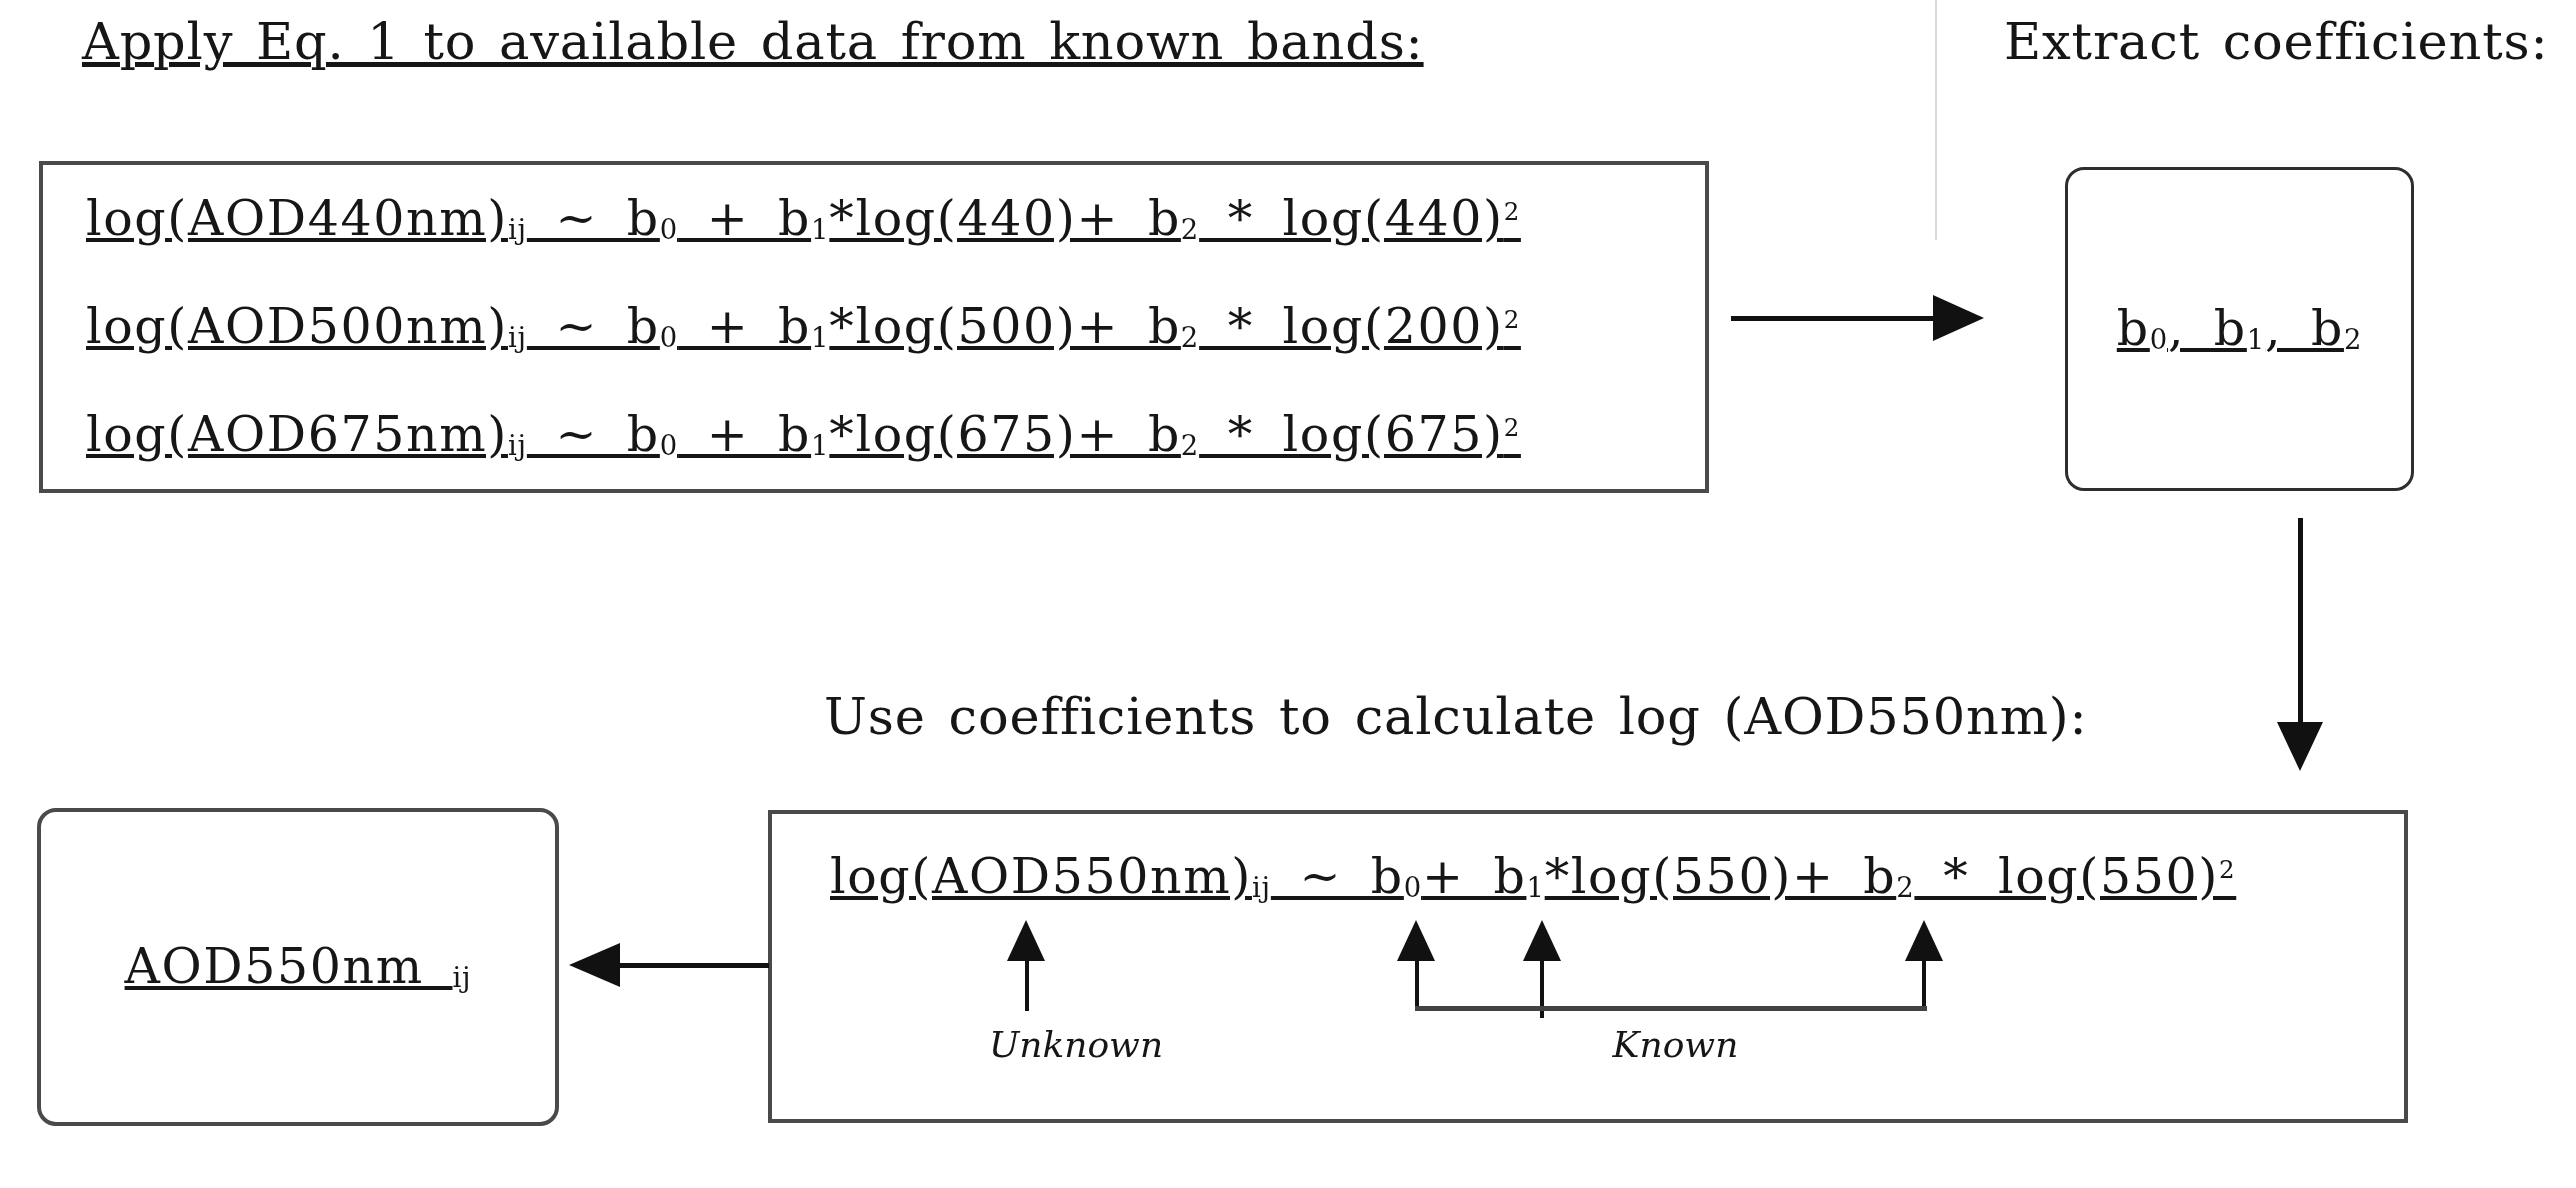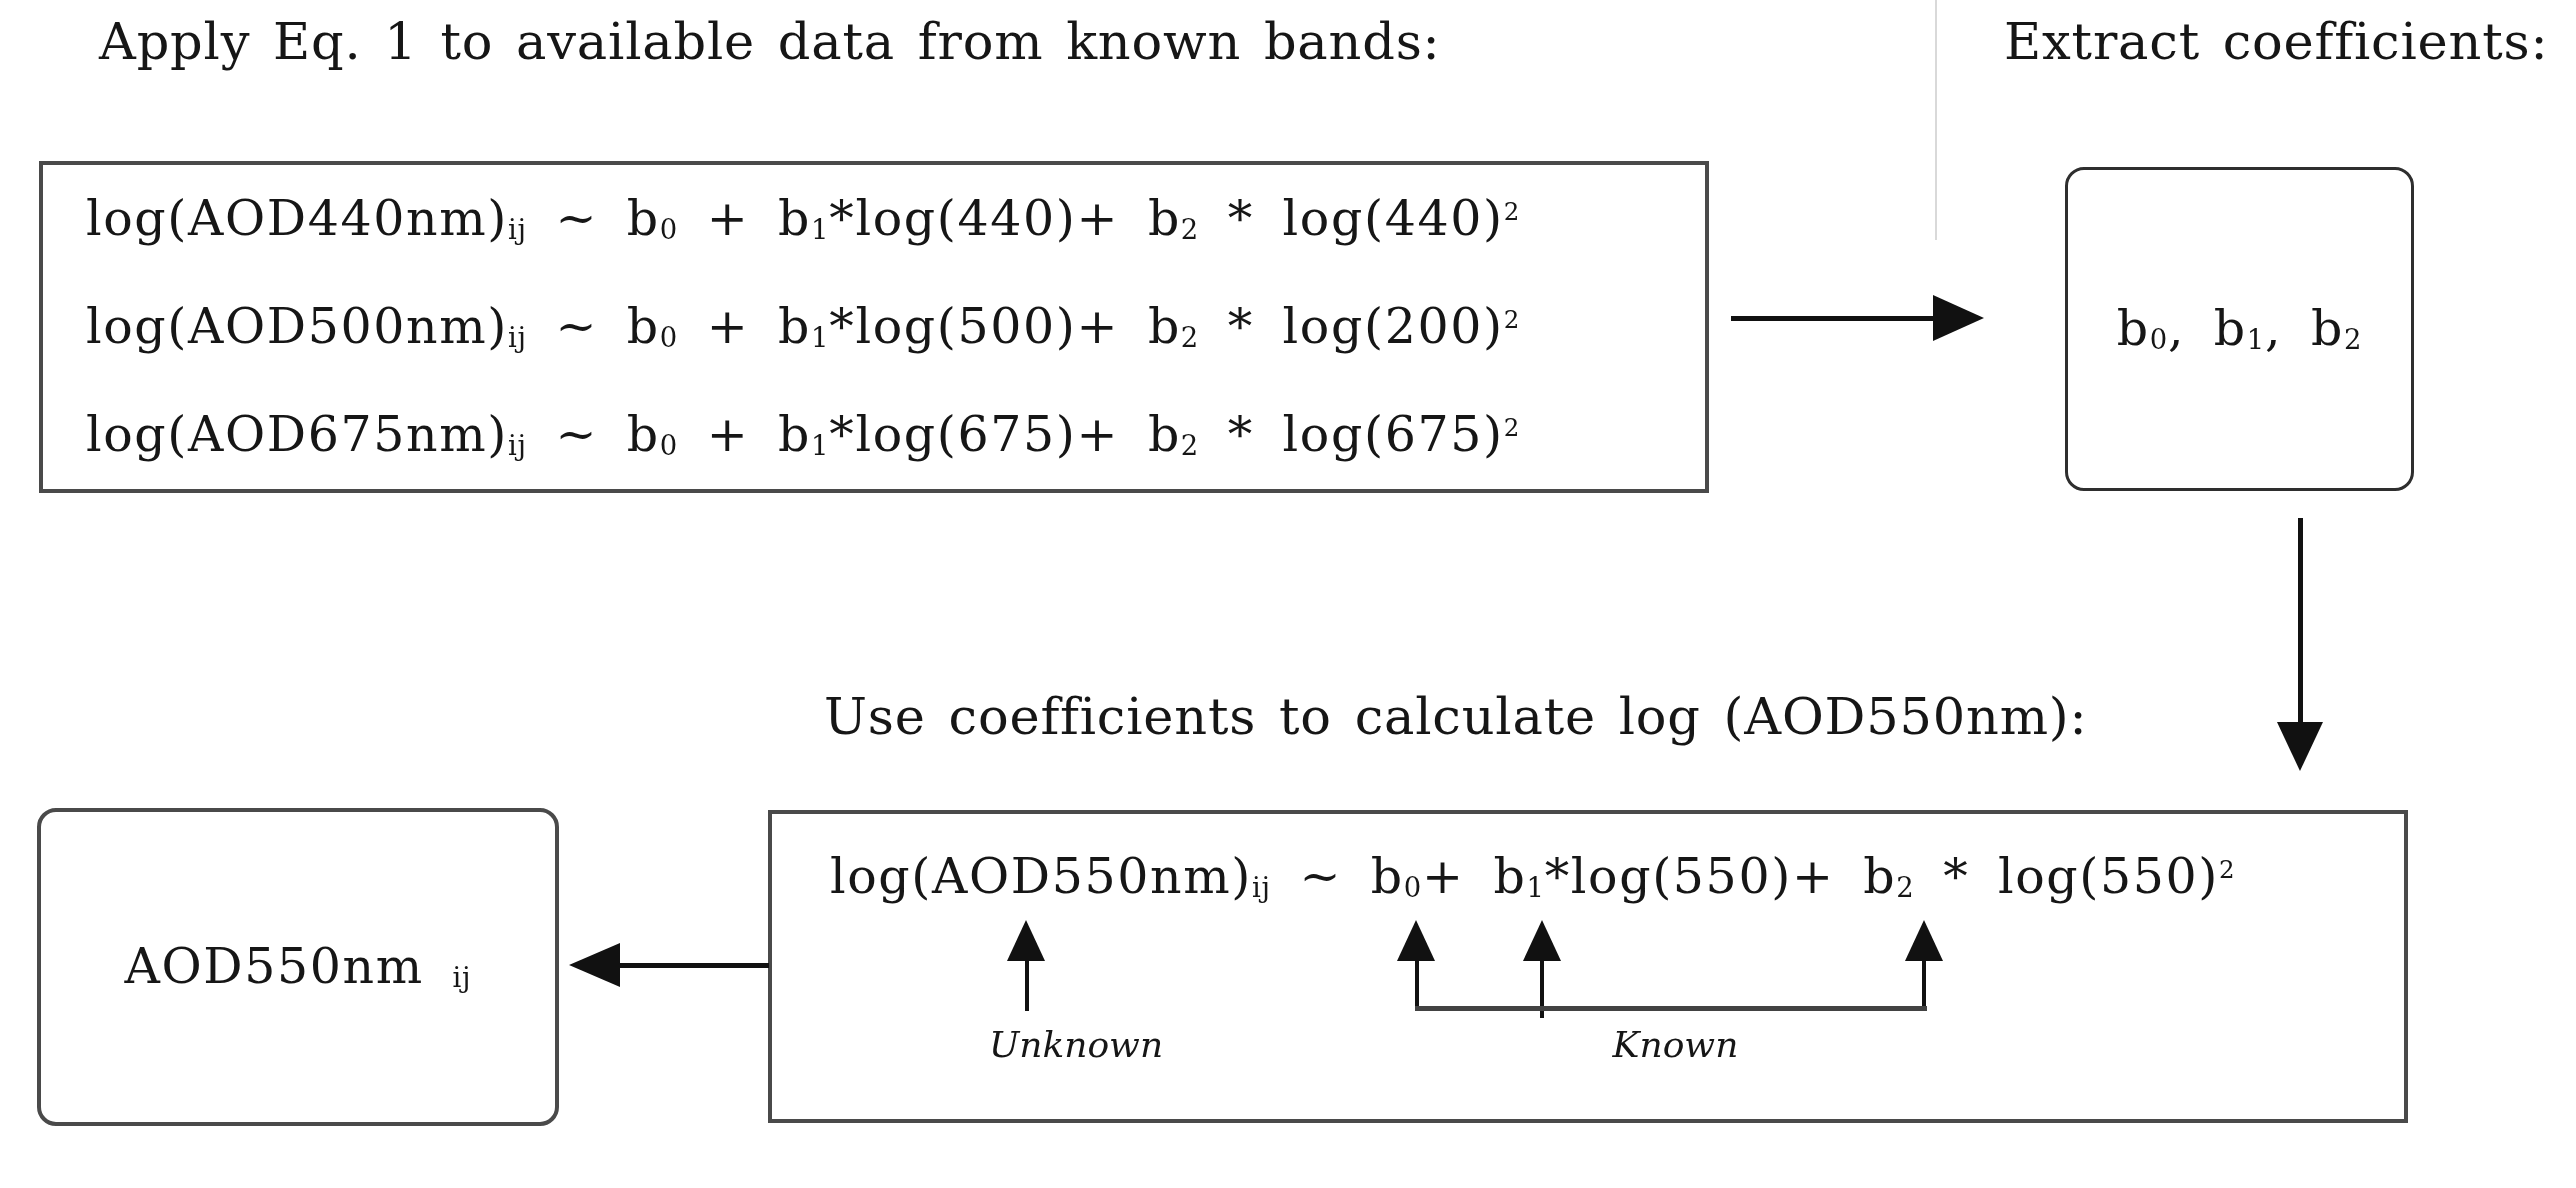--- a/index.html
+++ b/index.html
@@ -26,20 +26,21 @@
     box-sizing: border-box;
   }
   .box.heavy { border: 4.1px solid #4a4a4a; }
   .box.light { border: 3.3px solid #2e2e2e; }
   .eq {
     font-size: 49px;
     line-height: 1.1;
     letter-spacing: 1.6px;
     word-spacing: 11.5px;
     white-space: nowrap;
+    text-decoration: underline;
   }
   .eq .sub { font-size: 0.56em; vertical-align: -0.14em; letter-spacing: 0.8px; }
   .eq .sup { font-size: 0.50em; vertical-align: 0.62em; }
   .eq-stack {
     display: flex;
     flex-direction: column;
     justify-content: space-around;
     align-items: flex-start;
     padding-left: 43px;
     height: 100%;
@@ -71,21 +72,21 @@
   }
   .abs { position: absolute; }
 </style>
 </head>
 <body>
 
 <div class="canvas">
 
   <div class="artifact-line"></div>
 
-  <div class="title" style="left:99px; top:13px;">Apply Eq. 1 to available data from known bands:</div>
+  <div class="title" style="left:82px; top:13px;text-decoration:underline;">Apply Eq. 1 to available data from known bands:</div>
   <div class="title" style="left:2004px; top:13px;">Extract coefficients:</div>
   <div class="title" style="left:816px; top:688px;margin-left:8px;">Use coefficients to calculate log (AOD550nm):</div>
 
   <div class="box heavy" style="left:39px; top:161px; width:1670px; height:332px;">
     <div class="eq-stack">
       <div class="eq"><span>log(AOD440nm)</span><span class="sub">ij</span><span> ~ b</span><span class="sub">0</span><span> + b</span><span class="sub">1</span><span>*log(440)+ b</span><span class="sub">2</span><span> * log(440)</span><span class="sup">2</span></div>
       <div class="eq"><span>log(AOD500nm)</span><span class="sub">ij</span><span> ~ b</span><span class="sub">0</span><span> + b</span><span class="sub">1</span><span>*log(500)+ b</span><span class="sub">2</span><span> * log(200)</span><span class="sup">2</span></div>
       <div class="eq"><span>log(AOD675nm)</span><span class="sub">ij</span><span> ~ b</span><span class="sub">0</span><span> + b</span><span class="sub">1</span><span>*log(675)+ b</span><span class="sub">2</span><span> * log(675)</span><span class="sup">2</span></div>
     </div>
   </div>

